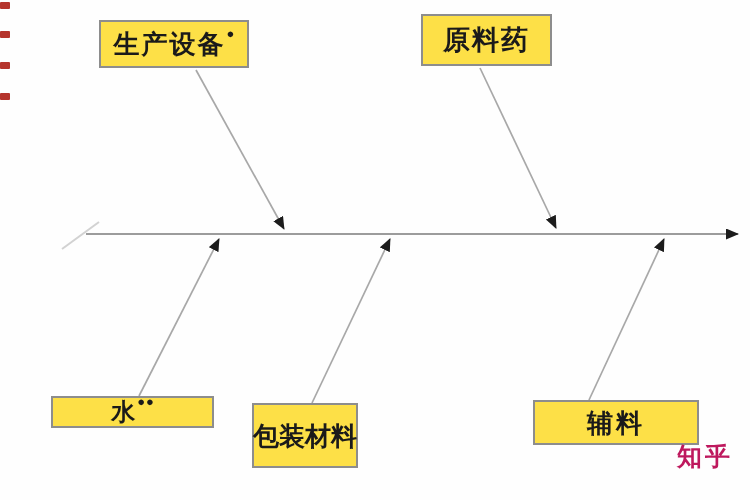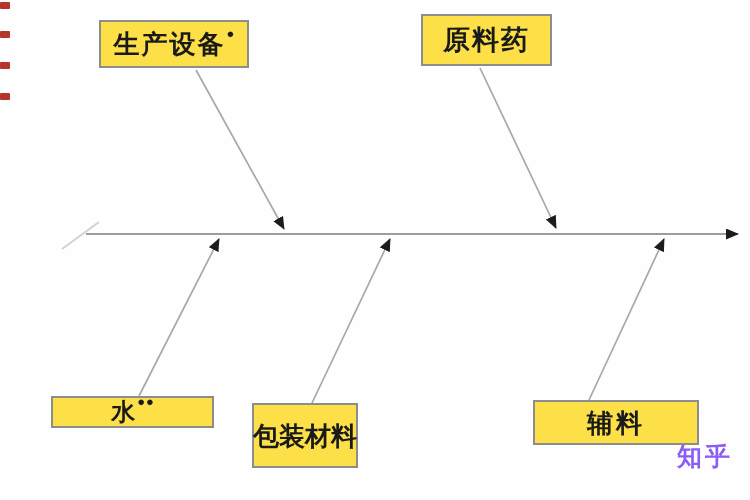--- a/index.html
+++ b/index.html
@@ -17,21 +17,21 @@
   .box-api   {left:421px; top:14px;  width:131px; height:52px; font-size:27px; letter-spacing:2px;}
   .box-water {left:51px;  top:396px; width:163px; height:32px; font-size:24px; letter-spacing:1px;}
   .box-pack  {left:252px; top:403px; width:106px; height:65px; font-size:26px; letter-spacing:0px;}
   .box-excip {left:533px; top:400px; width:166px; height:45px; font-size:26px; letter-spacing:3px;}
   .cause-mark{
     font-size:13px;font-weight:700;position:relative;top:-11px;left:1px;letter-spacing:1px;
   }
   .red-mark{position:absolute;left:0;width:10px;height:7px;background:#b5342c;border-radius:1px;}
   #watermark{
     position:absolute;left:677px;top:440px;font-size:25px;font-weight:700;
-    color:#8b5cf6;letter-spacing:3px;
+    color:#be185d;letter-spacing:3px;
   }
 </style>
 </head>
 <body>
 
 <div id="stage">
 
   <div class="red-mark" style="top:2px"></div>
   <div class="red-mark" style="top:31px"></div>
   <div class="red-mark" style="top:62px"></div>

